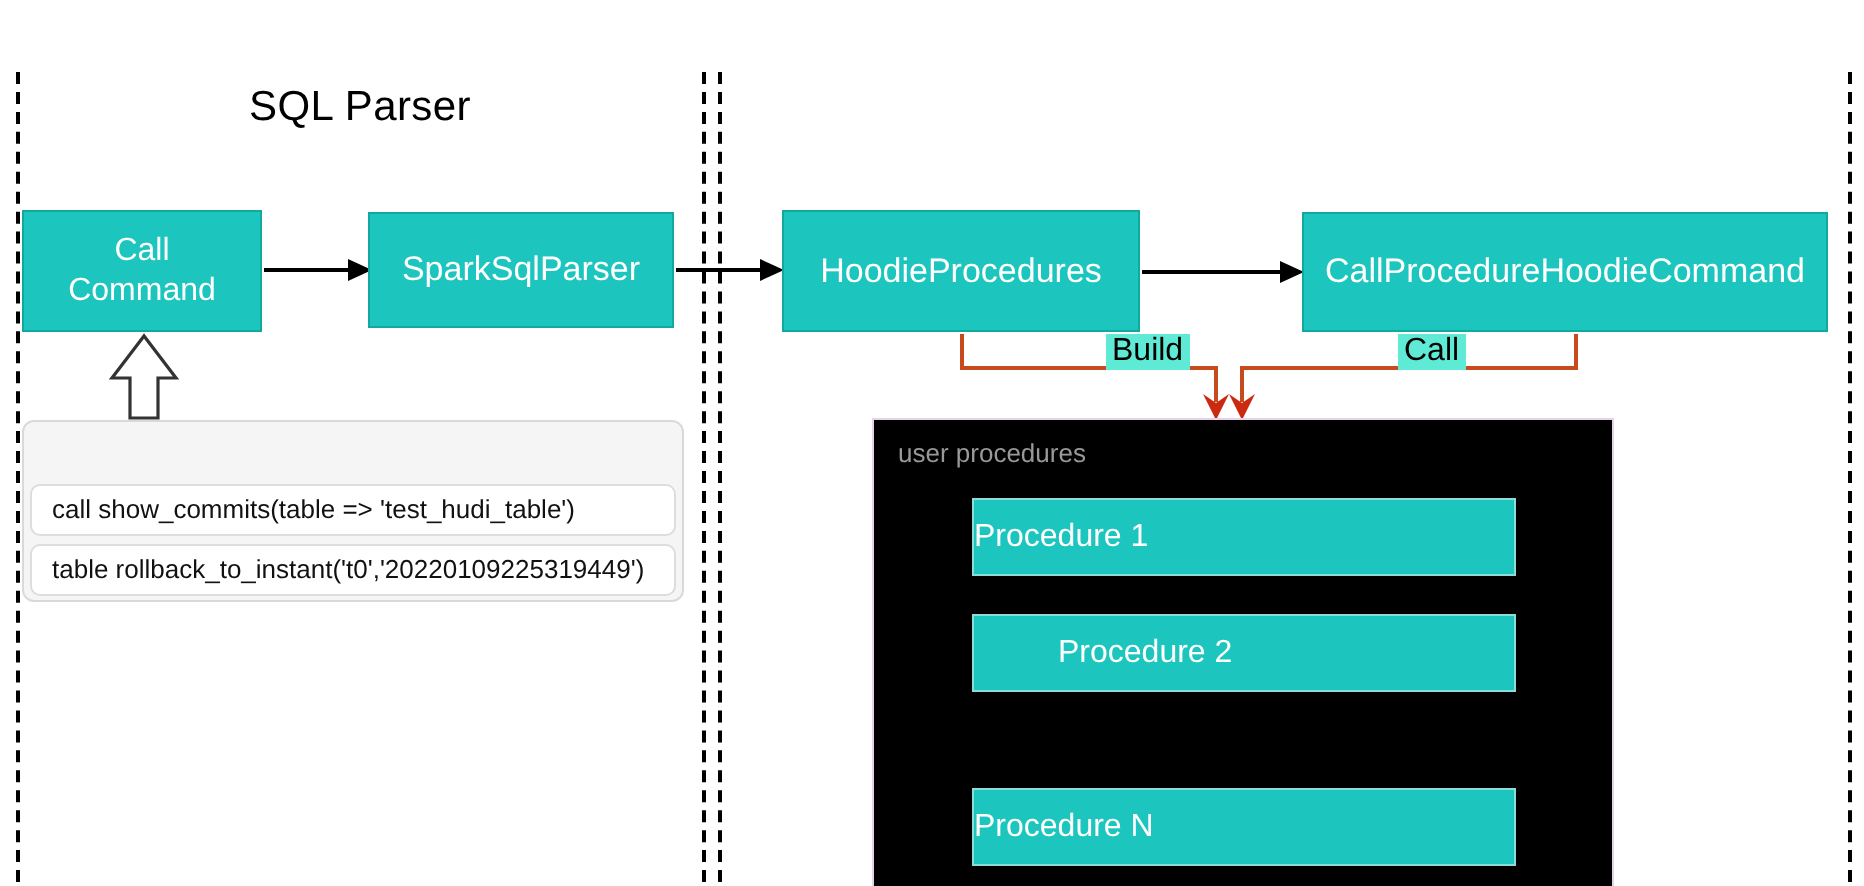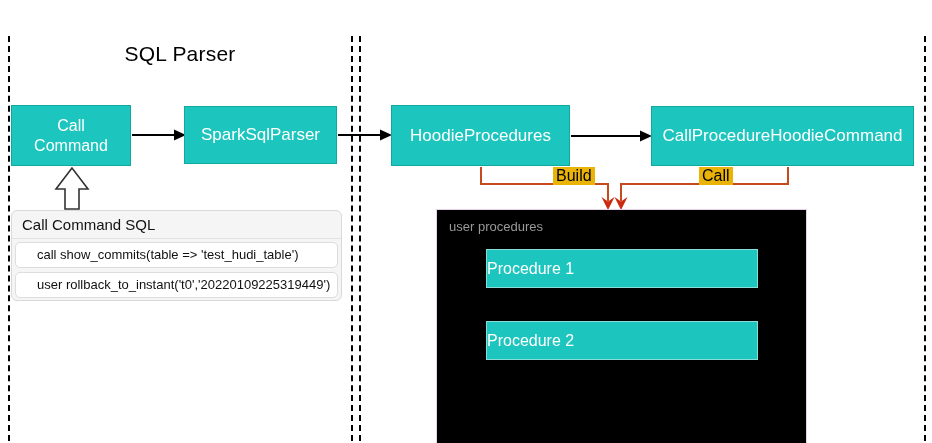--- a/index.html
+++ b/index.html
@@ -31,21 +31,21 @@
     text-align: center;
     font-size: 17px;
     white-space: pre-line;
     line-height: 1.25;
   }
 
   svg.overlay { position: absolute; left: 0; top: 0; pointer-events: none; }
 
   .edge-label {
     position: absolute; font-size: 16px; color: #000;
-    background: #eab308; padding: 0 3px;
+    background: #5eead4; padding: 0 3px;
   }
 
   
   .sql-panel {
     position: absolute; left: 11px; top: 174px; width: 331px; height: 91px;
     background: #F5F5F5;
     border: 1px solid #D9D9D9;
     border-radius: 6px;
   }
   .sql-panel-header {
@@ -53,21 +53,21 @@
     padding-left: 10px;
     font-size: 15px; color: #111;
     border-bottom: 1px solid #E2E2E2;
   }
   .sql-row {
     position: absolute; left: 3px; right: 3px; height: 26px;
     background: #ffffff;
     border: 1px solid #DDDDDD;
     border-radius: 5px;
     font-size: 13px; color: #111;
-    line-height: 24px; padding-left: 21px;
+    line-height: 24px; padding-left: 10px;
     white-space: nowrap; overflow: hidden;
   }
   .sql-row-1 { top: 31px; }
   .sql-row-2 { top: 61px; }
 
   
   .user-procedures {
     position: absolute; left: 436px; top: 173px; width: 371px; height: 246px;
     background: #000000;
     border: 1px solid #E7D1EB;
@@ -78,21 +78,21 @@
     font-size: 13px; color: #999999;
   }
   .proc-box {
     position: absolute; left: 49px; width: 272px; height: 39px;
     background: #1CC5BD;
     border: 1px solid #8ADDD8;
     color: #fff; font-size: 16px;
     display: flex; align-items: center; justify-content: flex-start;
   }
   .proc-1 { top: 39px; }
-  .proc-2 { top: 111px; }
+  .proc-2 { top: 97px; padding-left: 42px; }
   .proc-n { top: 184px; }
   .dots-row {
     position: absolute; left: 0; width: 371px;
     display: flex; justify-content: center; gap: 4px;
   }
   .dots-1 { top: 92px; }
   .dots-2 { top: 165px; }
   .dot { width: 5px; height: 6px; background: #000; display: inline-block; }
 
   .cropped-fragment {
@@ -160,23 +160,22 @@
   </div>
 
   <div class="teal-box" style="left:391px; top:69px; width:179px; height:61px;">
     <span>HoodieProcedures</span>
   </div>
 
   <div class="edge-label" style="left:553px; top:131px;">Build</div>
   <div class="edge-label" style="left:699px; top:131px;">Call</div>
 
   <div class="sql-panel">
-    <div class="sql-panel-header">Call Command SQL</div>
     <div class="sql-row sql-row-1">call show_commits(table =&gt; 'test_hudi_table')</div>
-    <div class="sql-row sql-row-2">user rollback_to_instant('t0','20220109225319449')</div>
+    <div class="sql-row sql-row-2">table rollback_to_instant('t0','20220109225319449')</div>
   </div>
 
   <div class="user-procedures">
     <div class="user-procedures-label">user procedures</div>
 
     <div class="proc-box proc-1">
       <span>Procedure 1</span>
     </div>
 
     <div class="dots-row dots-1">
@@ -196,17 +195,20 @@
     <div class="dots-row dots-2">
       <span class="dot"></span>
         <span class="dot"></span>
         <span class="dot"></span>
         <span class="dot"></span>
         <span class="dot"></span>
         <span class="dot"></span>
         <span class="dot"></span>
     </div>
 
+    <div class="proc-box proc-n">
+      <span>Procedure N</span>
+    </div>
   </div>
 
   <div class="cropped-fragment"></div>
 
 </div>
 
 </body></html>

